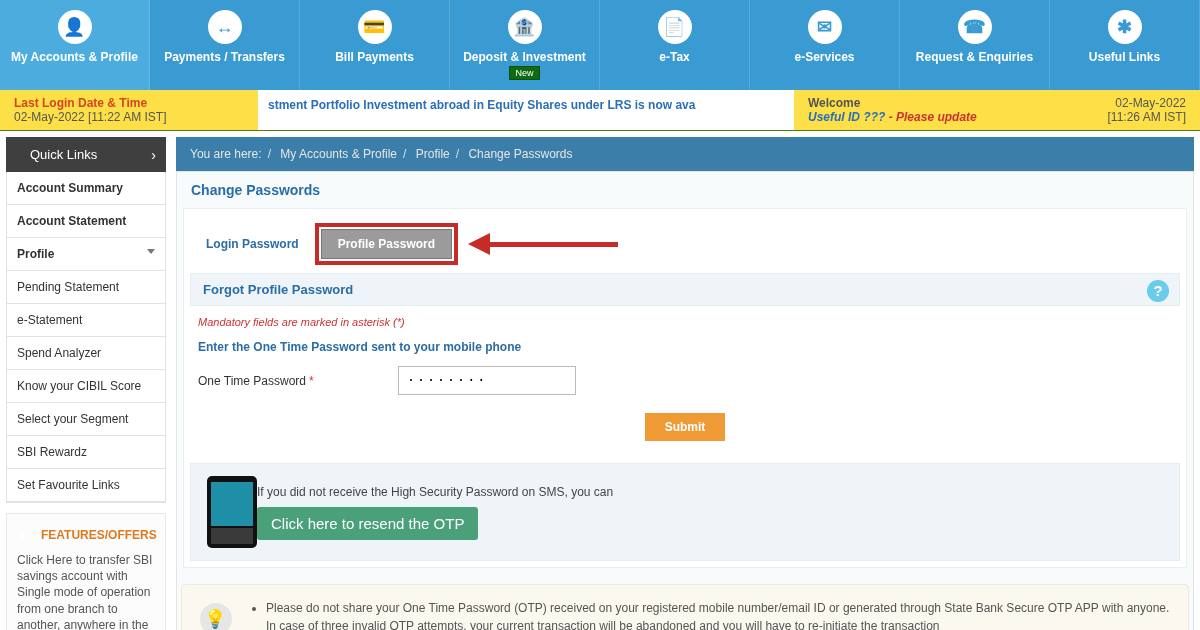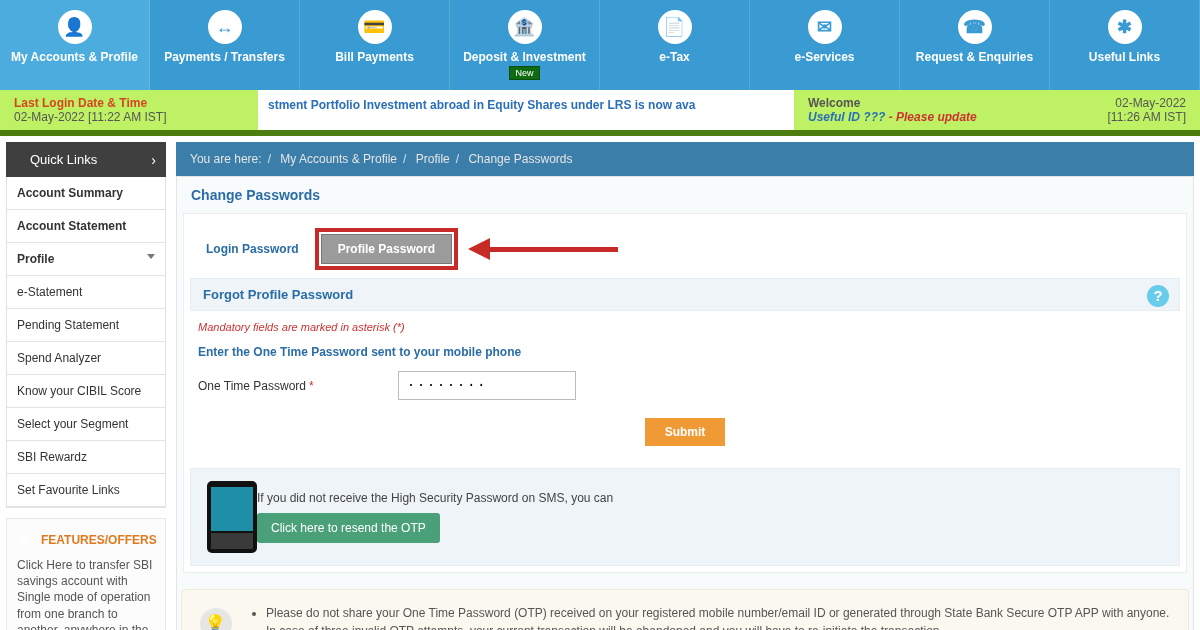--- a/index.html
+++ b/index.html
@@ -3,21 +3,21 @@
 <meta charset="utf-8">
 <style>
   body{margin:0;font-family:Arial,Helvetica,sans-serif;font-size:13px;color:#333;background:#fff}
   .page{width:1200px;margin:0 auto}
   .topnav{display:flex;background:#3a9ad2}
   .navitem{flex:1;text-align:center;padding:6px 4px 10px;color:#fff;border-right:1px solid rgba(255,255,255,.15)}
   .navitem.active{background:#4cacde}
   .navicon{width:34px;height:34px;border-radius:50%;background:#fff;color:#3a9ad2;margin:4px auto 6px;display:flex;align-items:center;justify-content:center;font-size:18px;font-weight:bold}
   .navitem .lbl{font-size:12px;font-weight:bold}
   .badge{background:#0e6b12;color:#fff;font-size:9px;padding:1px 5px;border:1px solid #0a4e0d;display:inline-block;margin-top:2px}
-  .infobar{display:flex;background:#bef264;border-bottom:6px solid #4d7c0f}
+  .infobar{display:flex;background:#fde047;border-bottom:1px solid #4d7c0f}
   .infobox{padding:6px 14px;font-size:12px}
   .infobox.l{flex:0 0 230px;color:#d64622;font-weight:bold}
   .infobox.l .dt{color:#555;font-weight:normal}
   .ticker{flex:1;background:#fff;overflow:hidden;white-space:nowrap;padding:8px 10px;color:#444;font-size:12px}
   .ticker b{color:#2a6fb8}
   .infobox.w{flex:0 0 210px;color:#555}
   .infobox.w .wel{font-weight:bold}
   .infobox.w .eid{color:#2a6fb8;font-style:italic;font-weight:bold}
   .infobox.w .pu{color:#c33;font-style:italic;font-weight:bold}
   .infobox.r{flex:0 0 140px;color:#555;text-align:right}
@@ -57,21 +57,21 @@
   .row .lab{width:200px;color:#333}
   .req{color:#c33;margin-left:3px}
   .row input{width:160px;padding:6px 8px;border:1px solid #bbb;font-family:monospace;letter-spacing:2px}
   .submit{text-align:center;padding:4px 0 16px}
   .submit button{background:#f09a36;color:#fff;border:none;padding:7px 20px;font-weight:bold;border-radius:0;font-size:12px}
   .resend{background:#eef4f7;border:1px solid #e4eef3;margin:0 6px 6px;display:flex;padding:12px 16px;align-items:center}
   .phone{width:50px;height:72px;background:#111;border-radius:5px;position:relative;flex:0 0 auto}
   .phone:before{content:"";position:absolute;left:4px;right:4px;top:6px;bottom:22px;background:#1e8fa6}
   .phone:after{content:"";position:absolute;left:4px;right:4px;bottom:4px;height:16px;background:#3a3a3a}
   .resend .txt{flex:1;font-size:12px;color:#444}
-  .resend button{background:#49a079;color:#fff;border:none;padding:8px 14px;border-radius:3px;font-size:12px;margin-top:8px}
+  .resend button{background:#49a079;color:#fff;border:none;padding:8px 14px;border-radius:3px;font-size:15px;margin-top:8px}
   .warnbox{background:#fbf8ef;border:1px solid #efe9d8;margin:16px 4px 4px;padding:14px 18px;display:flex;gap:16px;font-size:12px;color:#555;border-radius:4px}
   .bulb{width:32px;height:32px;border-radius:50%;background:#e6e6e6;display:flex;align-items:center;justify-content:center;color:#d78b2e;font-size:18px;flex:0 0 auto;margin-top:4px}
   .warnbox ul{margin:0;padding-left:18px}
   .warnbox li{line-height:1.5}
 </style>
 </head>
 <body>
 <div class="page">
 
 <div class="topnav">
@@ -129,22 +129,22 @@
 <div class="body">
   <div class="side">
     <div class="quick">
       <span>Quick Links</span>
       <span class="chev">›</span>
     </div>
     <div class="qlist">
       <div class="ql hi"><span>Account Summary</span></div>
       <div class="ql hi"><span>Account Statement</span></div>
       <div class="ql hi"><span>Profile</span><span class="caret"></span></div>
+      <div class="ql"><span>Pending Statement</span></div>
       <div class="ql"><span>e-Statement</span></div>
-      <div class="ql"><span>Pending Statement</span></div>
       <div class="ql"><span>Spend Analyzer</span></div>
       <div class="ql"><span>Know your CIBIL Score</span></div>
       <div class="ql"><span>Select your Segment</span></div>
       <div class="ql"><span>SBI Rewardz</span></div>
       <div class="ql"><span>Set Favourite Links</span></div>
     </div>
     <div class="promo">
       <div class="hdr">
             <span class="megaphone"></span>
             <span>FEATURES/OFFERS</span>

